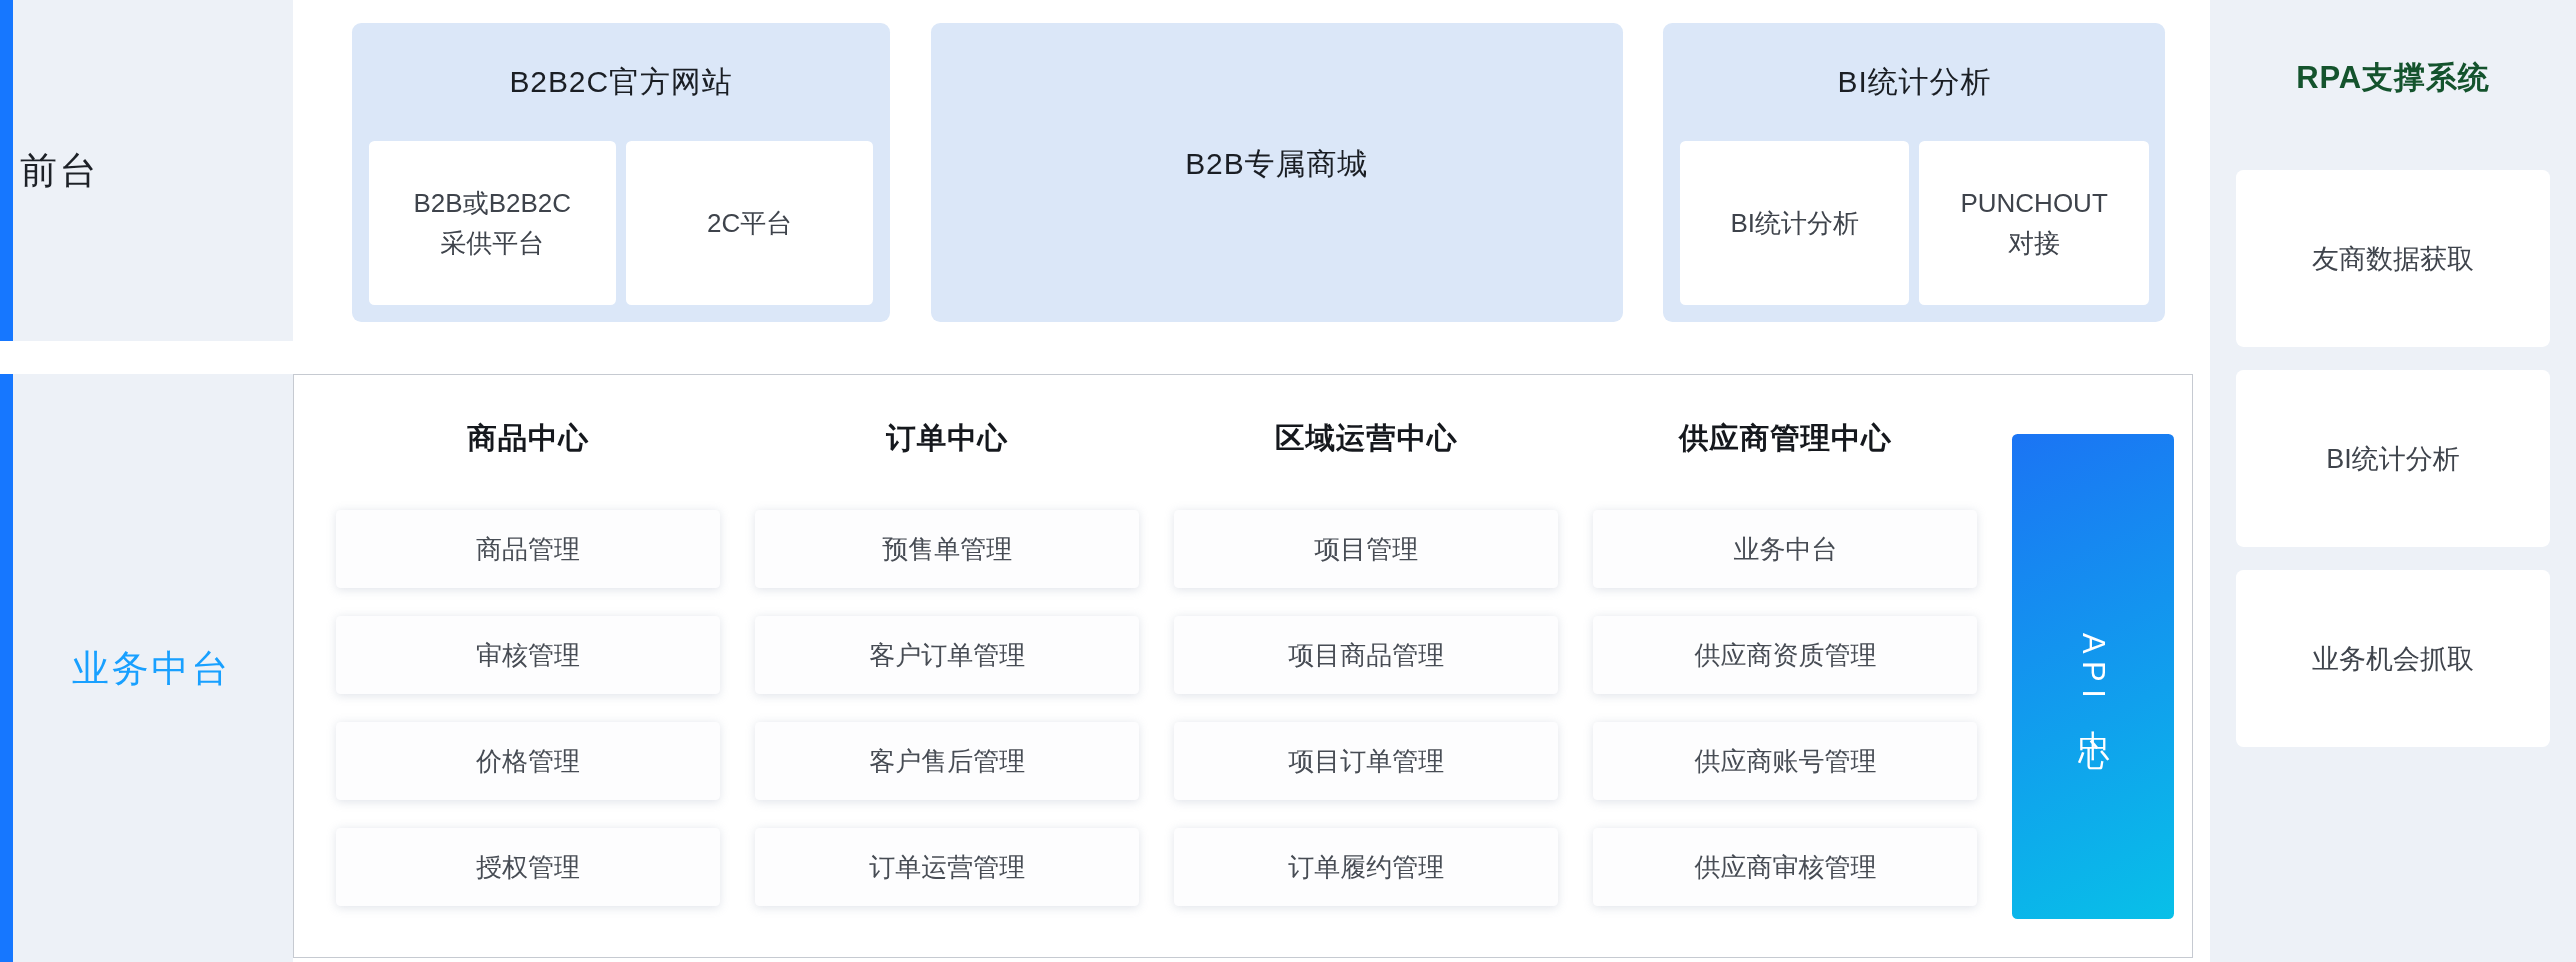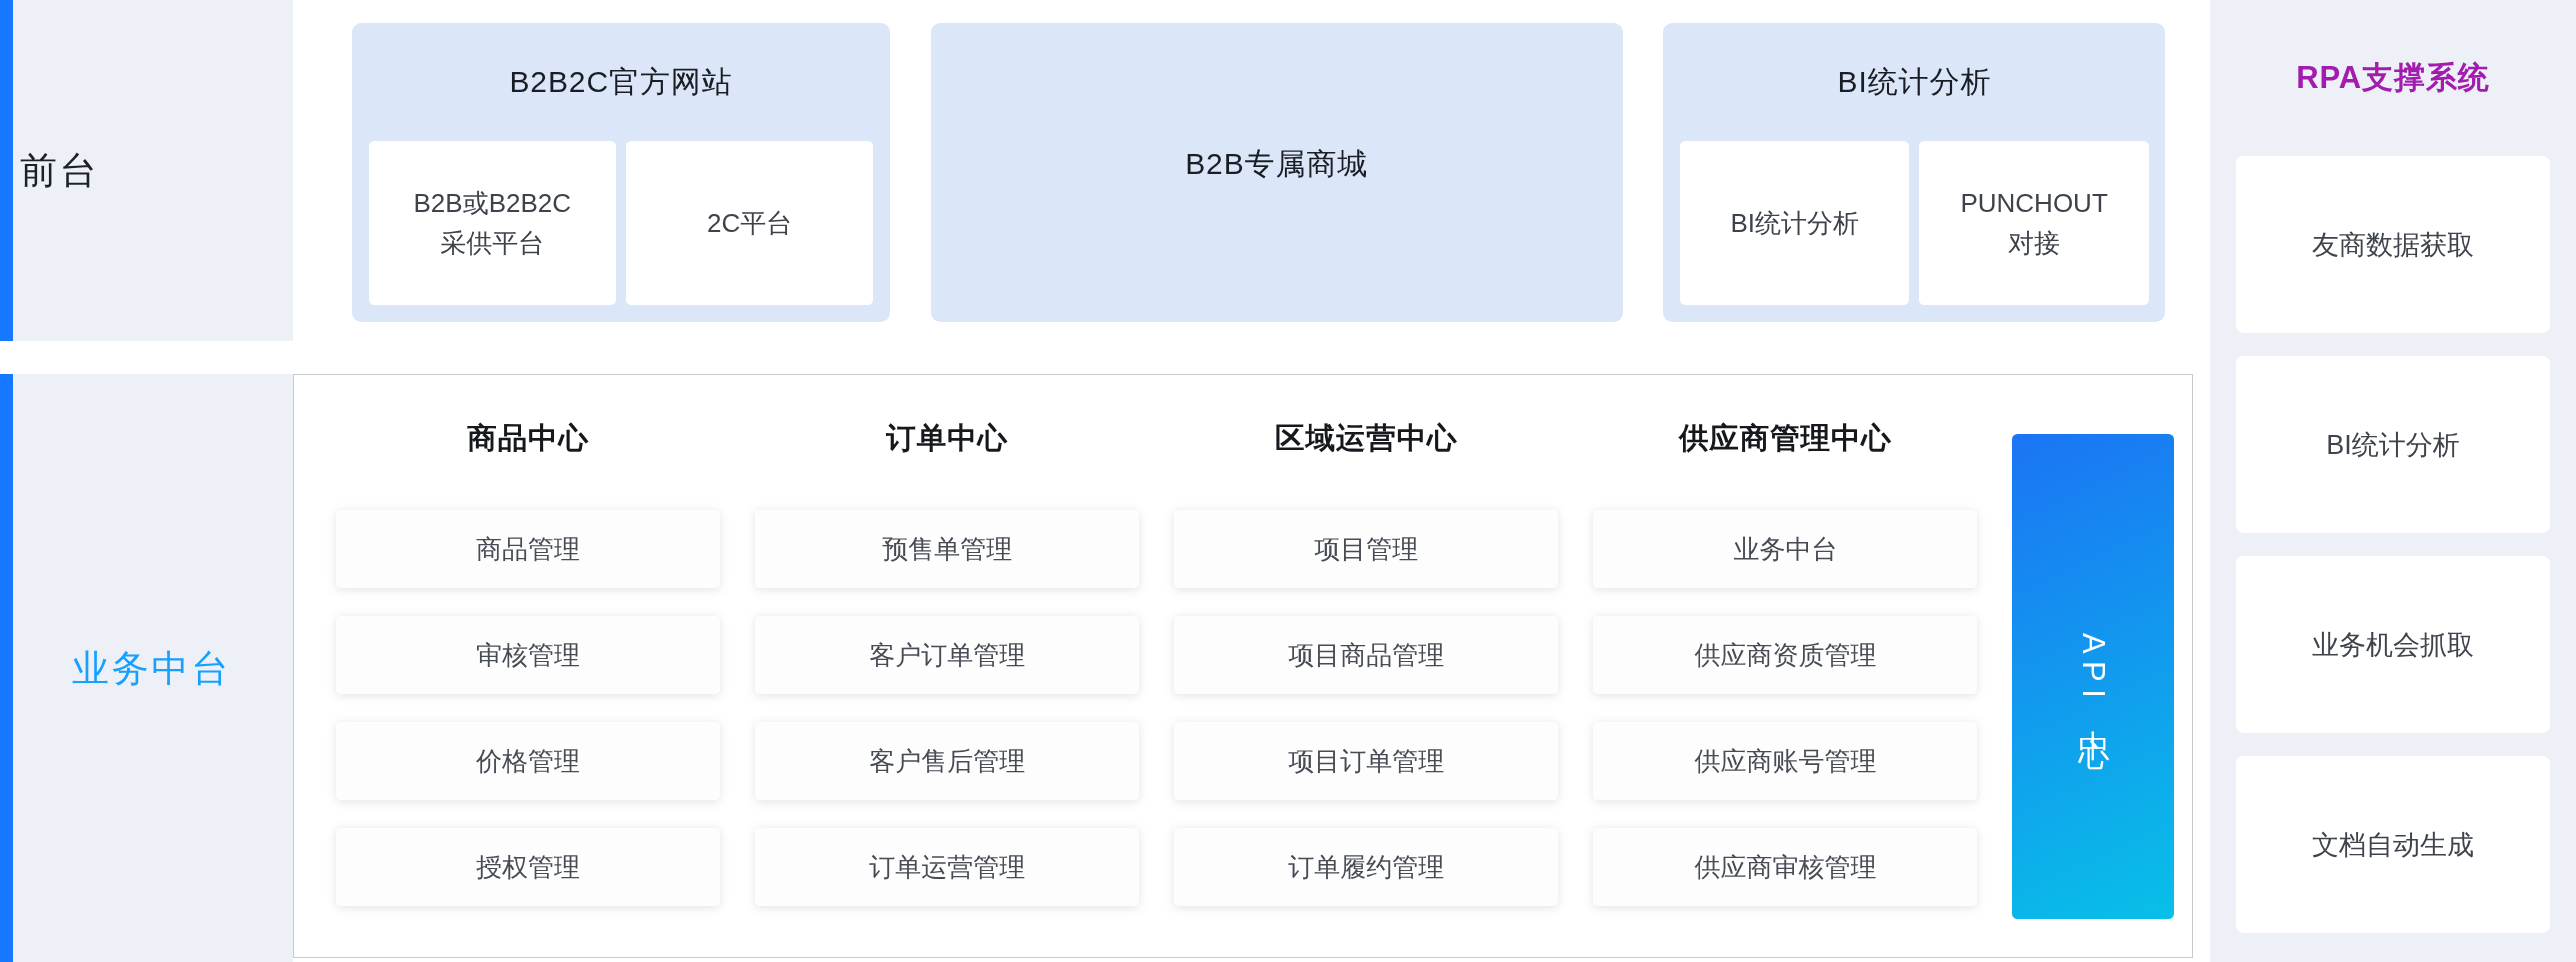--- a/index.html
+++ b/index.html
@@ -30,21 +30,21 @@
   .bb-col{flex:1;display:flex;flex-direction:column;min-width:0;}
   .bb-title{height:44px;line-height:44px;text-align:center;font-size:29.5px;font-weight:600;color:#15181d;margin-bottom:50px;letter-spacing:0.9px;}
   .bb-items{display:flex;flex-direction:column;gap:28px;}
   .bb-item{height:78px;background:#fdfdfe;border-radius:4.6px;box-shadow:0 1.8px 9.2px rgba(155,165,185,0.30);display:flex;align-items:center;justify-content:center;font-size:26px;color:#474c54;}
 
   .api-bar{flex:0 0 162px;margin-top:18.4px;height:485px;border-radius:5.5px;background:linear-gradient(155deg,#1b74f4 0%,#08c0e8 100%);display:flex;align-items:center;justify-content:center;}
   .api-bar-text{writing-mode:vertical-rl;font-size:31px;color:#ffffff;letter-spacing:7.4px;}
 
   
   .right-col{flex:0 0 366px;background:#edf1f7;box-sizing:border-box;padding:55px 26px 0;display:flex;flex-direction:column;}
-  .rpa-title{text-align:center;font-size:31px;font-weight:600;color:#a21caf;height:46px;line-height:46px;margin-bottom:55px;letter-spacing:0.9px;}
+  .rpa-title{text-align:center;font-size:31px;font-weight:600;color:#14532d;height:46px;line-height:46px;margin-bottom:69px;letter-spacing:0.9px;}
   .rpa-cards{display:flex;flex-direction:column;gap:23px;}
   .rpa-card{height:177px;background:#ffffff;border-radius:7.4px;display:flex;align-items:center;justify-content:center;font-size:27px;color:#3f444c;}
 </style>
 </head>
 <body>
 
 <div class="page">
 
   <div class="left-col">
     <div class="left-block front">
@@ -133,18 +133,17 @@
 
     </div>
   </div>
 
   <div class="right-col">
     <div class="rpa-title">RPA支撑系统</div>
     <div class="rpa-cards">
       <div class="rpa-card">友商数据获取</div>
       <div class="rpa-card">BI统计分析</div>
       <div class="rpa-card">业务机会抓取</div>
-      <div class="rpa-card">文档自动生成</div>
     </div>
   </div>
 
 </div>
 
 
 </body></html>

